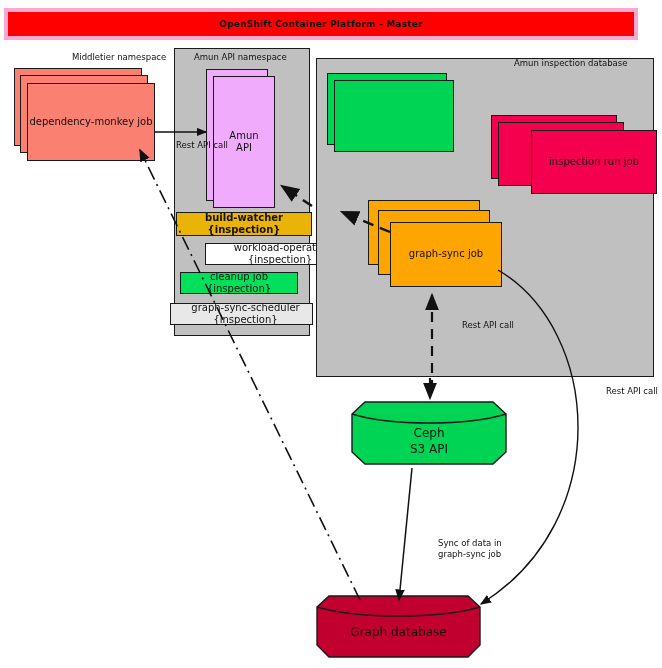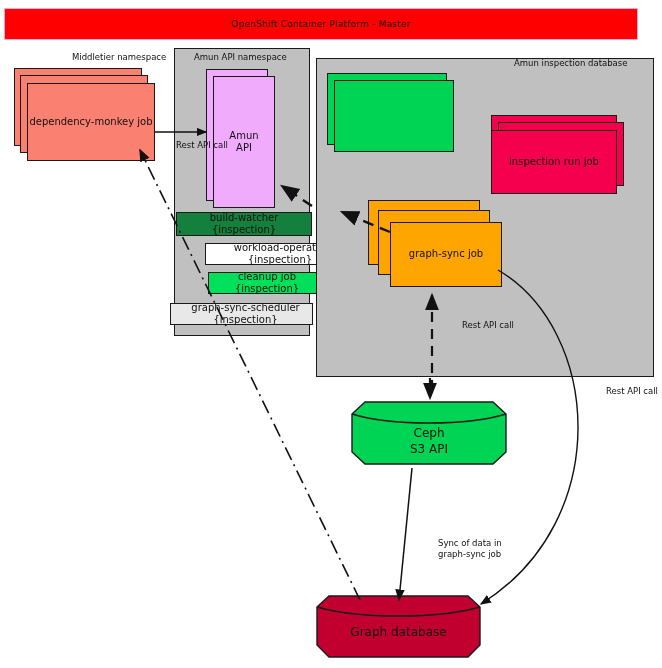--- a/index.html
+++ b/index.html
@@ -16,22 +16,22 @@
     height: 668px;
     background: #ffffff;
     overflow: hidden;
   }
   .abs { position: absolute; box-sizing: border-box; }
 
   
   .titlebar {
     left: 4px; top: 8px; width: 634px; height: 32px;
     background: #ff0000;
-    border: 1px solid #f9a8d4;
-    display: flex; align-items: center; justify-content: center;
+    border: 4px solid #f9a8d4;
+    display: flex; align-items: center; justify-content: center; font-weight: bold;
   }
   .titlebar span {
     font-size: 9px; color: #111111; letter-spacing: .2px;
   }
 
   
   .ns {
     border: 1px solid #1a1a1a;
   }
   .ns-gray { background: #c0c0c0; }
@@ -52,24 +52,24 @@
     color: #111111;
     line-height: 1.25;
   }
   .shadow-card { border: 1px solid #1a1a1a; }
 
   .salmon { background: #fa8072; }
   .magenta { background: #f0abfc; }
   .green { background: #00d455; }
   .crimson { background: #f5004f; }
   .orange { background: #ffa500; }
-  .cyan { background: #15803d; }
+  .cyan { background: #eab308; font-weight: bold; }
   .white-box { background: #ffffff; margin-left: 35px; }
   .lgray-box { background: #e8e8e8; }
-  .spring { background: #00e05a; margin-left: 28px; }
+  .spring { background: #00e05a; }
 
   
   .cyl { position: absolute; }
   .cyl-label {
     position: absolute; width: 100%; text-align: center;
     font-size: 12px; color: #111111; line-height: 1.3;
   }
 
   
   .edge-label {
@@ -131,21 +131,21 @@
   </div>
 
   <div class="abs ns ns-gray" style="left:316px; top:58px; width:338px; height:319px;"></div>
   <div class="ns-label" style="left:514px; top:58px;">Amun inspection database</div>
 
   <div class="abs shadow-card green" style="left:327px; top:73px; width:120px; height:72px;"></div>
   <div class="abs shadow-card green" style="left:334px; top:80px; width:120px; height:72px;"></div>
 
   <div class="abs shadow-card crimson" style="left:491px; top:115px; width:126px; height:64px;"></div>
   <div class="abs shadow-card crimson" style="left:498px; top:122px; width:126px; height:64px;"></div>
-  <div class="abs node crimson" style="left:491px; top:130px; width:126px; height:64px;">
+  <div class="abs node crimson" style="left:531px; top:130px; width:126px; height:64px;">
     <span>inspection run job</span>
   </div>
 
   <div class="abs shadow-card orange" style="left:368px; top:200px; width:112px; height:65px;"></div>
   <div class="abs shadow-card orange" style="left:378px; top:210px; width:112px; height:65px;"></div>
   <div class="abs node orange" style="left:390px; top:222px; width:112px; height:65px;">
     <span>graph-sync job</span>
   </div>
 
   <div class="cyl" style="left:351px; top:398px; width:156px; height:70px;">

